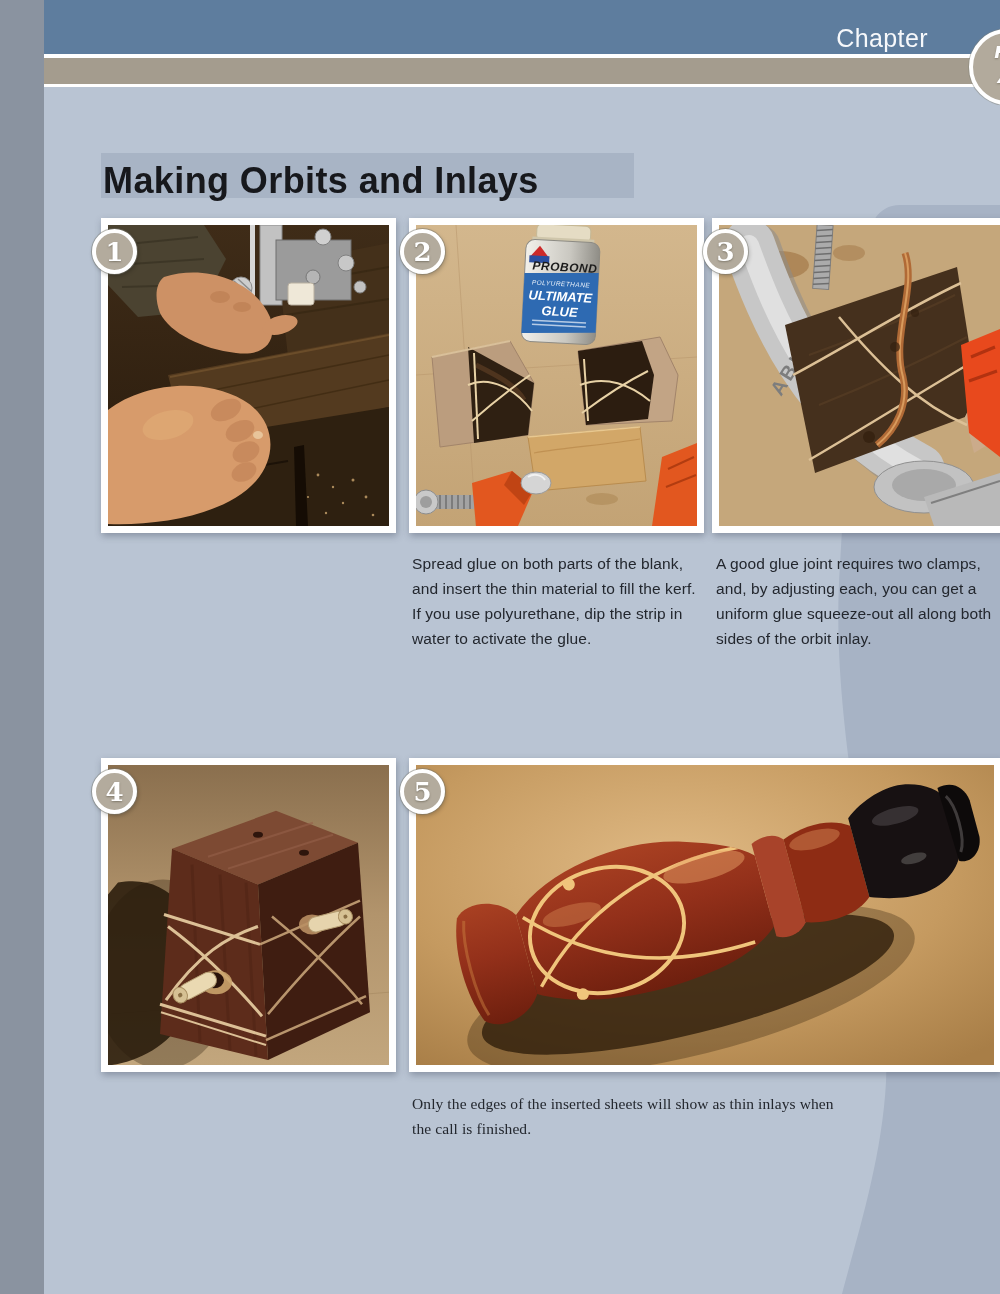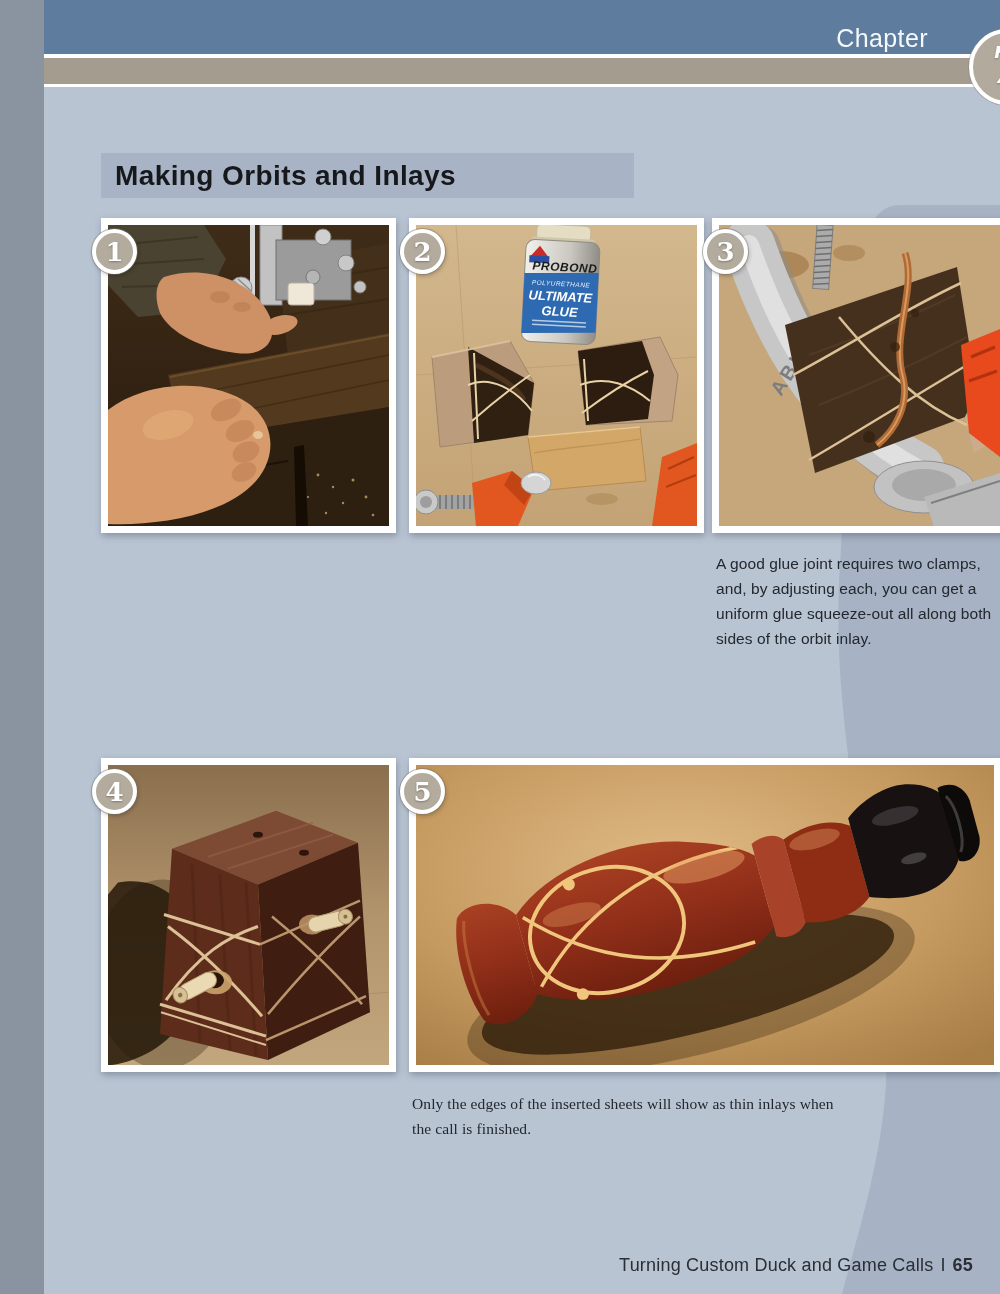--- a/index.html
+++ b/index.html
@@ -29,22 +29,22 @@
     font-family:"DejaVu Serif", serif;font-weight:bold;font-style:italic;
     font-size:50px;color:#ffffff;line-height:1;margin-top:-3px;
     text-shadow:0 1px 2px rgba(90,85,70,.5);
   }
   
   .title-bar{
     position:absolute;left:57px;top:153px;width:533px;height:45px;z-index:1;
     background:var(--title_bar);
   }
   .title-text{
-    position:absolute;left:14px;top:7px;
-    font-size:28px;font-weight:600;letter-spacing:.4px;color:var(--title_text);
+    position:absolute;left:2px;top:7px;
+    font-size:36px;font-weight:600;letter-spacing:.4px;color:var(--title_text);
   }
   
   .figure{position:absolute;z-index:2;}
   .photo-frame{
     position:absolute;inset:0;background:var(--frame_white);padding:7px;box-sizing:border-box;
     box-shadow:1px 3px 7px rgba(45,55,75,.35);
   }
   .photo{width:100%;height:100%;overflow:hidden;position:relative;}
   .photo-svg{display:block;width:100%;height:100%;}
   .step-badge{
@@ -397,20 +397,18 @@
             <ellipse cx="505" cy="152" rx="13" ry="5" fill="#565150" opacity=".7"></ellipse>
           </g>
         </svg>
       </div>
     </div>
     <div class="step-badge">
         <span>5</span>
       </div>
   </div>
 
+  <div class="caption" id="cap2">Spread glue on both parts of the blank, and insert the thin material to fill the kerf. If you use polyurethane, dip the strip in water to activate the glue.</div>
   <div class="caption" id="cap3">A good glue joint requires two clamps, and, by adjusting each, you can get a uniform glue squeeze-out all along both sides of the orbit inlay.</div>
   <div class="caption" id="cap5">Only the edges of the inserted sheets will show as thin inlays when the call is finished.</div>
 
-  <div class="footer">
-    <span class="book-title">Turning Custom Duck and Game Calls</span><span class="sep">I</span><span class="pagenum">65</span>
-  </div>
 
 </div>
 
 </body></html>

